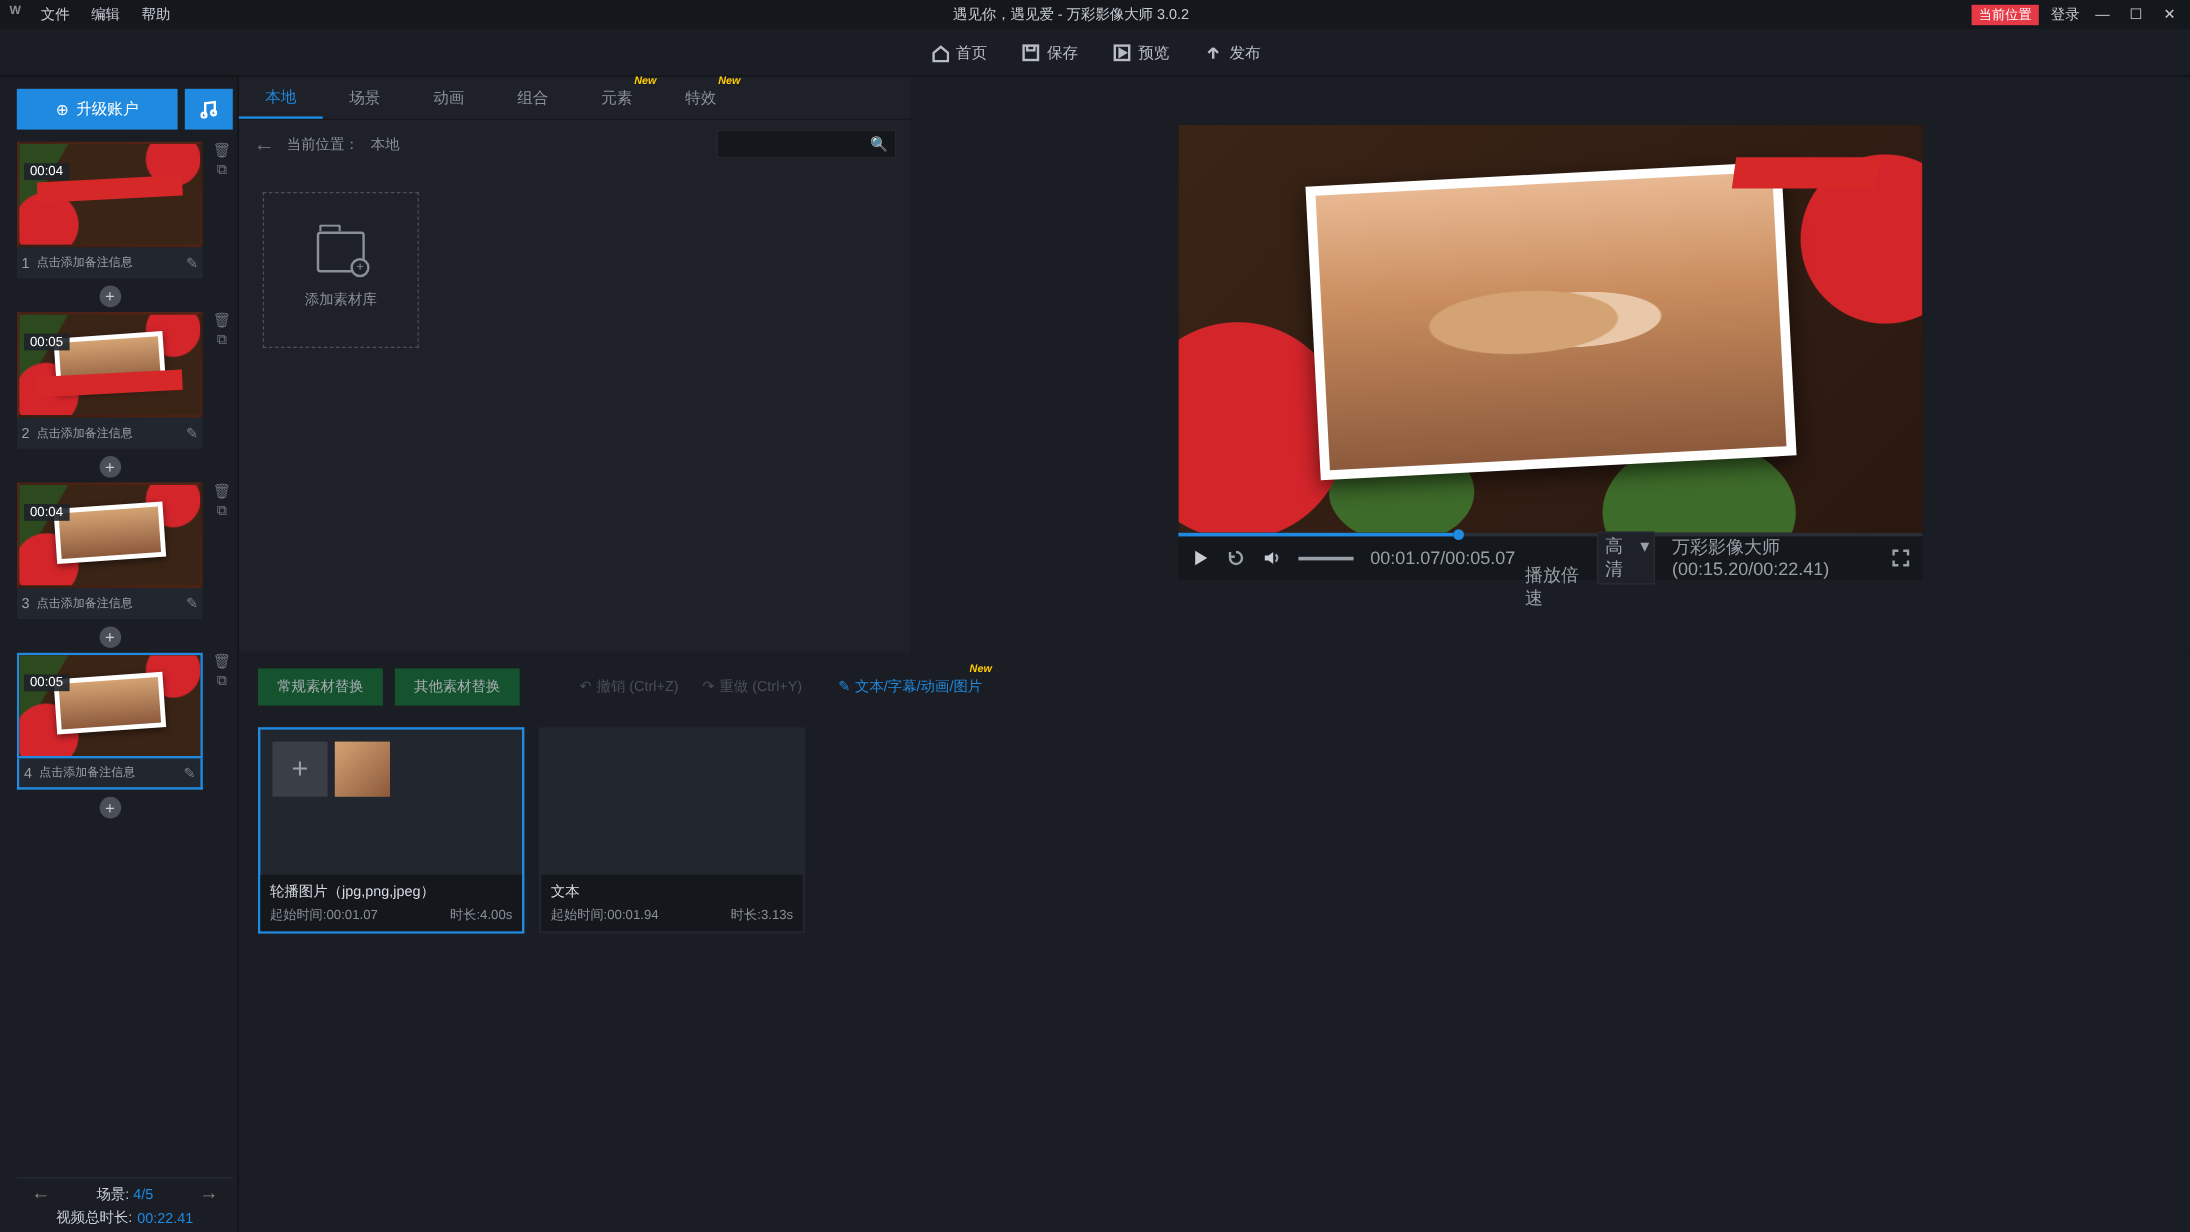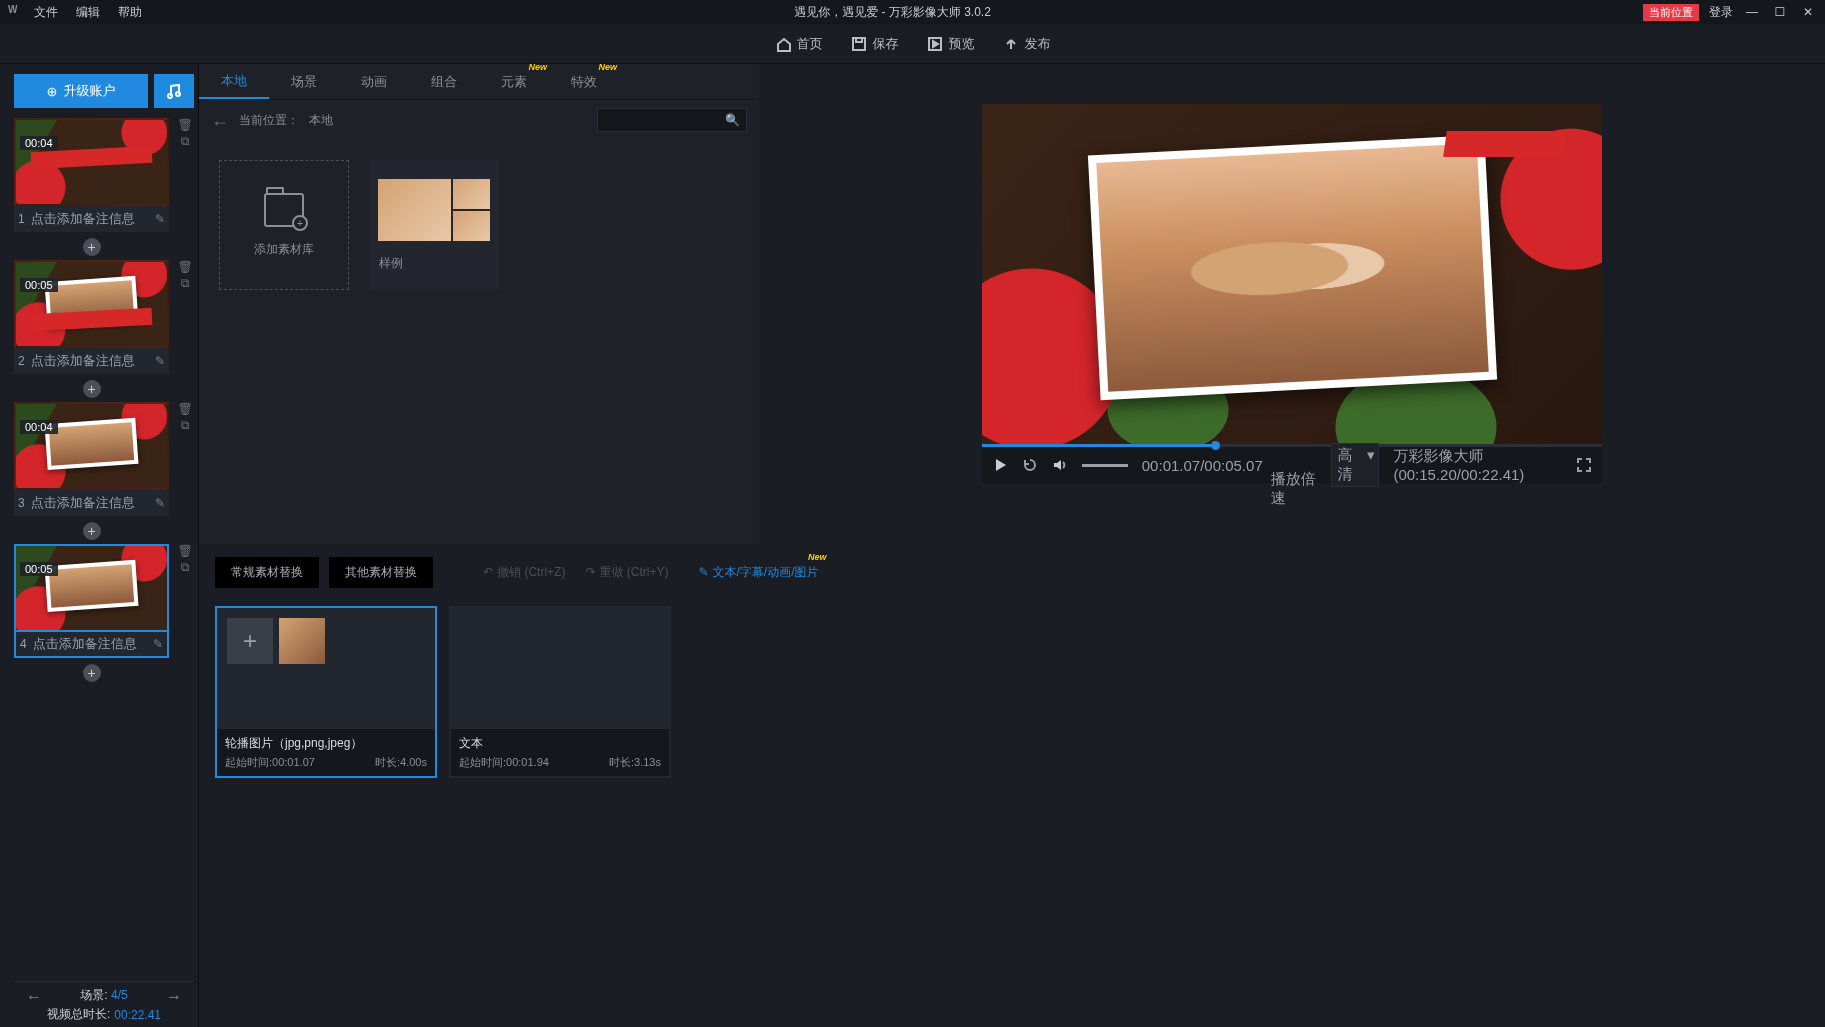--- a/index.html
+++ b/index.html
@@ -35,21 +35,21 @@
 .rose-bg { position:absolute; inset:0; background:radial-gradient(circle at 15% 80%, #d4252b 0 18%, transparent 19%), radial-gradient(circle at 85% 15%, #d4252b 0 15%, transparent 16%), linear-gradient(120deg,#2d4a1e 0 20%,transparent 21%), #3a2416;}
 .photo-frame { position:absolute; top:20%; left:20%; width:60%; height:55%; background:#fff; transform:rotate(-4deg); box-shadow:0 2px 6px rgba(0,0,0,.5);}
 .photo-inner { position:absolute; inset:4px; background:linear-gradient(180deg,#d4a373,#8c5a3c);}
 .red-ribbon { position:absolute; top:35%; left:10%; width:80%; height:20%; background:#d62828; transform:rotate(-3deg);}
 .dur-badge { position: absolute; top: 16px; left: 4px; background: rgba(30,34,40,.9); color: #fff; padding: 1px 5px; font-size: 11px; }
 .scene-tools { position: absolute; right: 2px; top: 0; display: flex; flex-direction: column; gap: 2px; }
 .scene-tools span { width: 14px; height: 14px; color: #6a6f78; cursor: pointer; display:flex; align-items:center; justify-content:center;}
 .scene-footer { display: flex; align-items: center; height: 26px; gap: 6px; padding: 0 4px; width:155px; background:#22262e;}
 .scene-footer.active-f { border: 2px solid #1f8ae0; border-top:none;}
 .scene-num { color: #9aa0a8; }
-.scene-note { flex: 1; color: #9aa0a8; font-size: 13px; }
+.scene-note { flex: 1; color: #9aa0a8; font-size: 10px; }
 .pencil { color: #7a7f88; cursor:pointer;}
 .add-between { width:155px; display: flex; justify-content: center; padding: 4px 0; }
 .add-circle { width: 18px; height: 18px; border-radius: 50%; background: #4a4f58; color: #c8ccd4; display: flex; align-items: center; justify-content: center; font-size: 14px; cursor:pointer;}
 
 .scenes-bottom { border-top: 1px solid #2a2e36; padding: 4px 8px; font-size: 12px; display:flex; flex-direction:column; gap:2px;}
 .scenes-bottom .row { display:flex; justify-content:space-between; align-items:center;}
 .blue-text { color: #1f8ae0; }
 .arrow-btn { color:#888; cursor:pointer; padding:0 4px; font-size:16px;}
 
 
@@ -100,21 +100,21 @@
 .player-bar { height: 36px; background: #14171c; display: flex; align-items: center; padding: 0 10px; gap: 14px; font-size: 15px; color: #9aa0a8; }
 .pbtn { cursor:pointer; display:flex; align-items:center;}
 .vol-slider { width: 60px; height: 3px; background: #9aa0a8; position:relative;}
 .quality-sel { background:#1e2128; border:1px solid #2a2e36; padding:2px 18px 2px 6px; color:#9aa0a8; position:relative;}
 .quality-sel::after { content:"▾"; position:absolute; right:4px; top:2px; }
 .time-total { margin-left: auto; }
 
 
 .lower { flex: 1; background: #1a1d23; padding: 10px 16px; position:relative;}
 .tab-row { display: flex; align-items: center; gap: 10px; height: 36px; }
-.rep-tab { background: #000000; padding: 7px 16px; color: #a8acb4; cursor:pointer; font-size:12px;}
+.rep-tab { background: #14532d; padding: 7px 16px; color: #a8acb4; cursor:pointer; font-size:12px;}
 .action-link { color: #4a4f58; margin-left: 40px; cursor:default; display:flex; align-items:center; gap:4px;}
 .text-link { color: #1f8ae0; margin-left: 20px; cursor:pointer; position:relative; display:flex; align-items:center; gap:4px;}
 .text-link .new-tag { top:-12px; right:-8px;}
 
 .clip-row { display: flex; gap: 12px; margin-top: 16px; }
 .clip { width: 222px; height: 172px; background: #22262e; border: 2px solid transparent; display: flex; flex-direction: column; }
 .clip.active { border: 2px solid #1f8ae0; }
 .clip-body { flex: 1; padding: 10px; display:flex; align-items:flex-start; gap:6px;}
 .add-box { width: 46px; height: 46px; background: #3a3e46; display: flex; align-items: center; justify-content: center; font-size: 24px; color: #9aa0a8; cursor:pointer;}
 .clip-thumb { width:46px; height:46px; background:linear-gradient(135deg,#d4a373,#8c5a3c);}
@@ -318,28 +318,20 @@
           </div>
         </div>
         <div class="asset-grid">
           <div class="folder-tile dashed">
             <div class="folder-icon">
               <div class="folder-tab"></div>
                 <div class="folder-shape"></div>
                 <div class="folder-plus">+</div>
             </div>
             <span class="folder-label">添加素材库</span>
-          </div>
-          <div class="folder-tile">
-            <div class="sample-grid">
-                <div></div>
-                <div></div>
-                <div></div>
-              </div>
-            <span class="folder-label" style="align-self:flex-start; margin-left:10px;">样例</span>
           </div>
         </div>
       </div>
 
       <div class="preview">
         <div class="preview-box">
           <div class="preview-canvas">
             <div class="pv-rose-bg"></div>
             <div class="pv-frame">
                 <div class="pv-photo">

